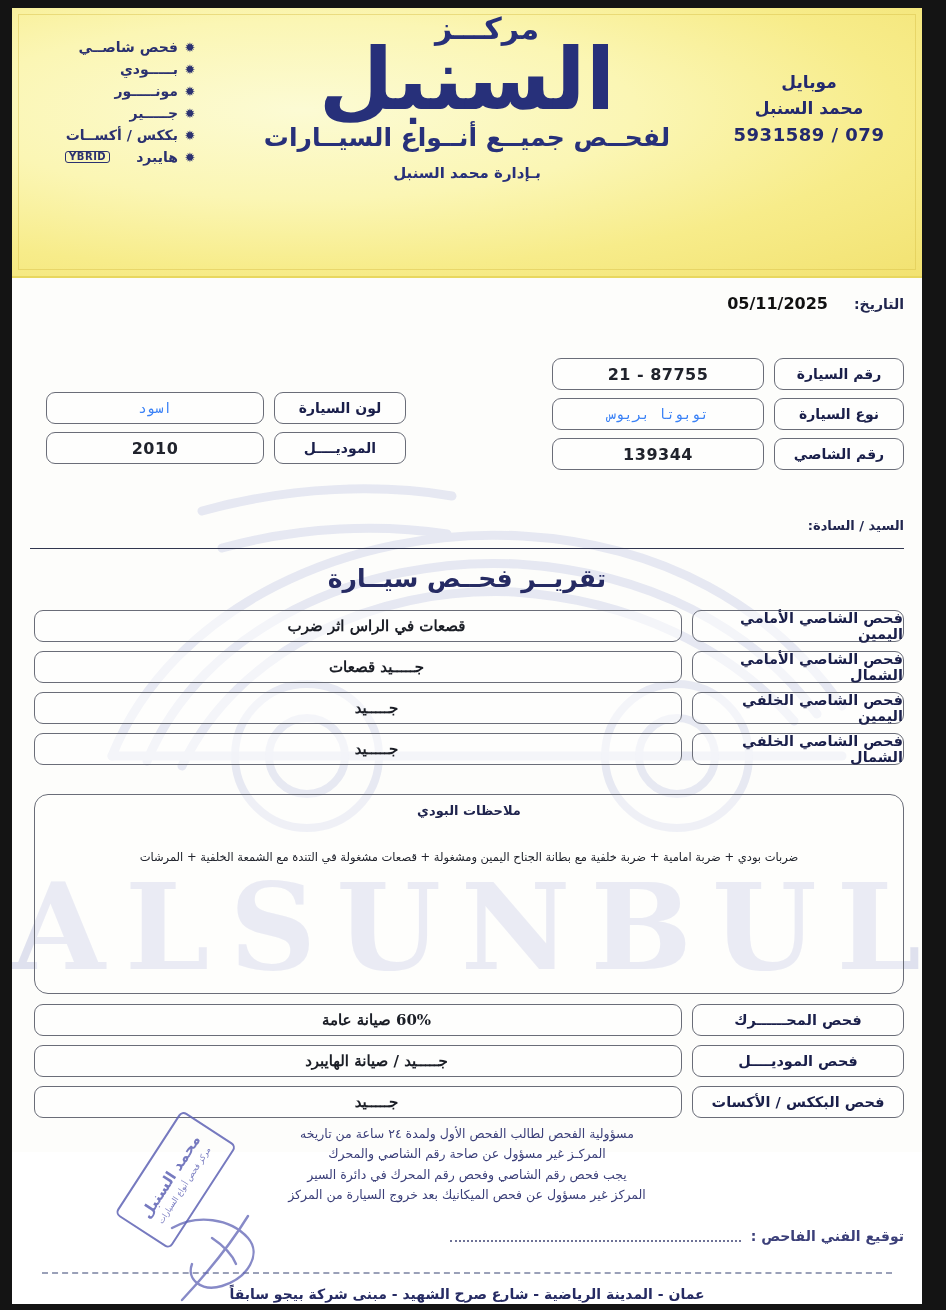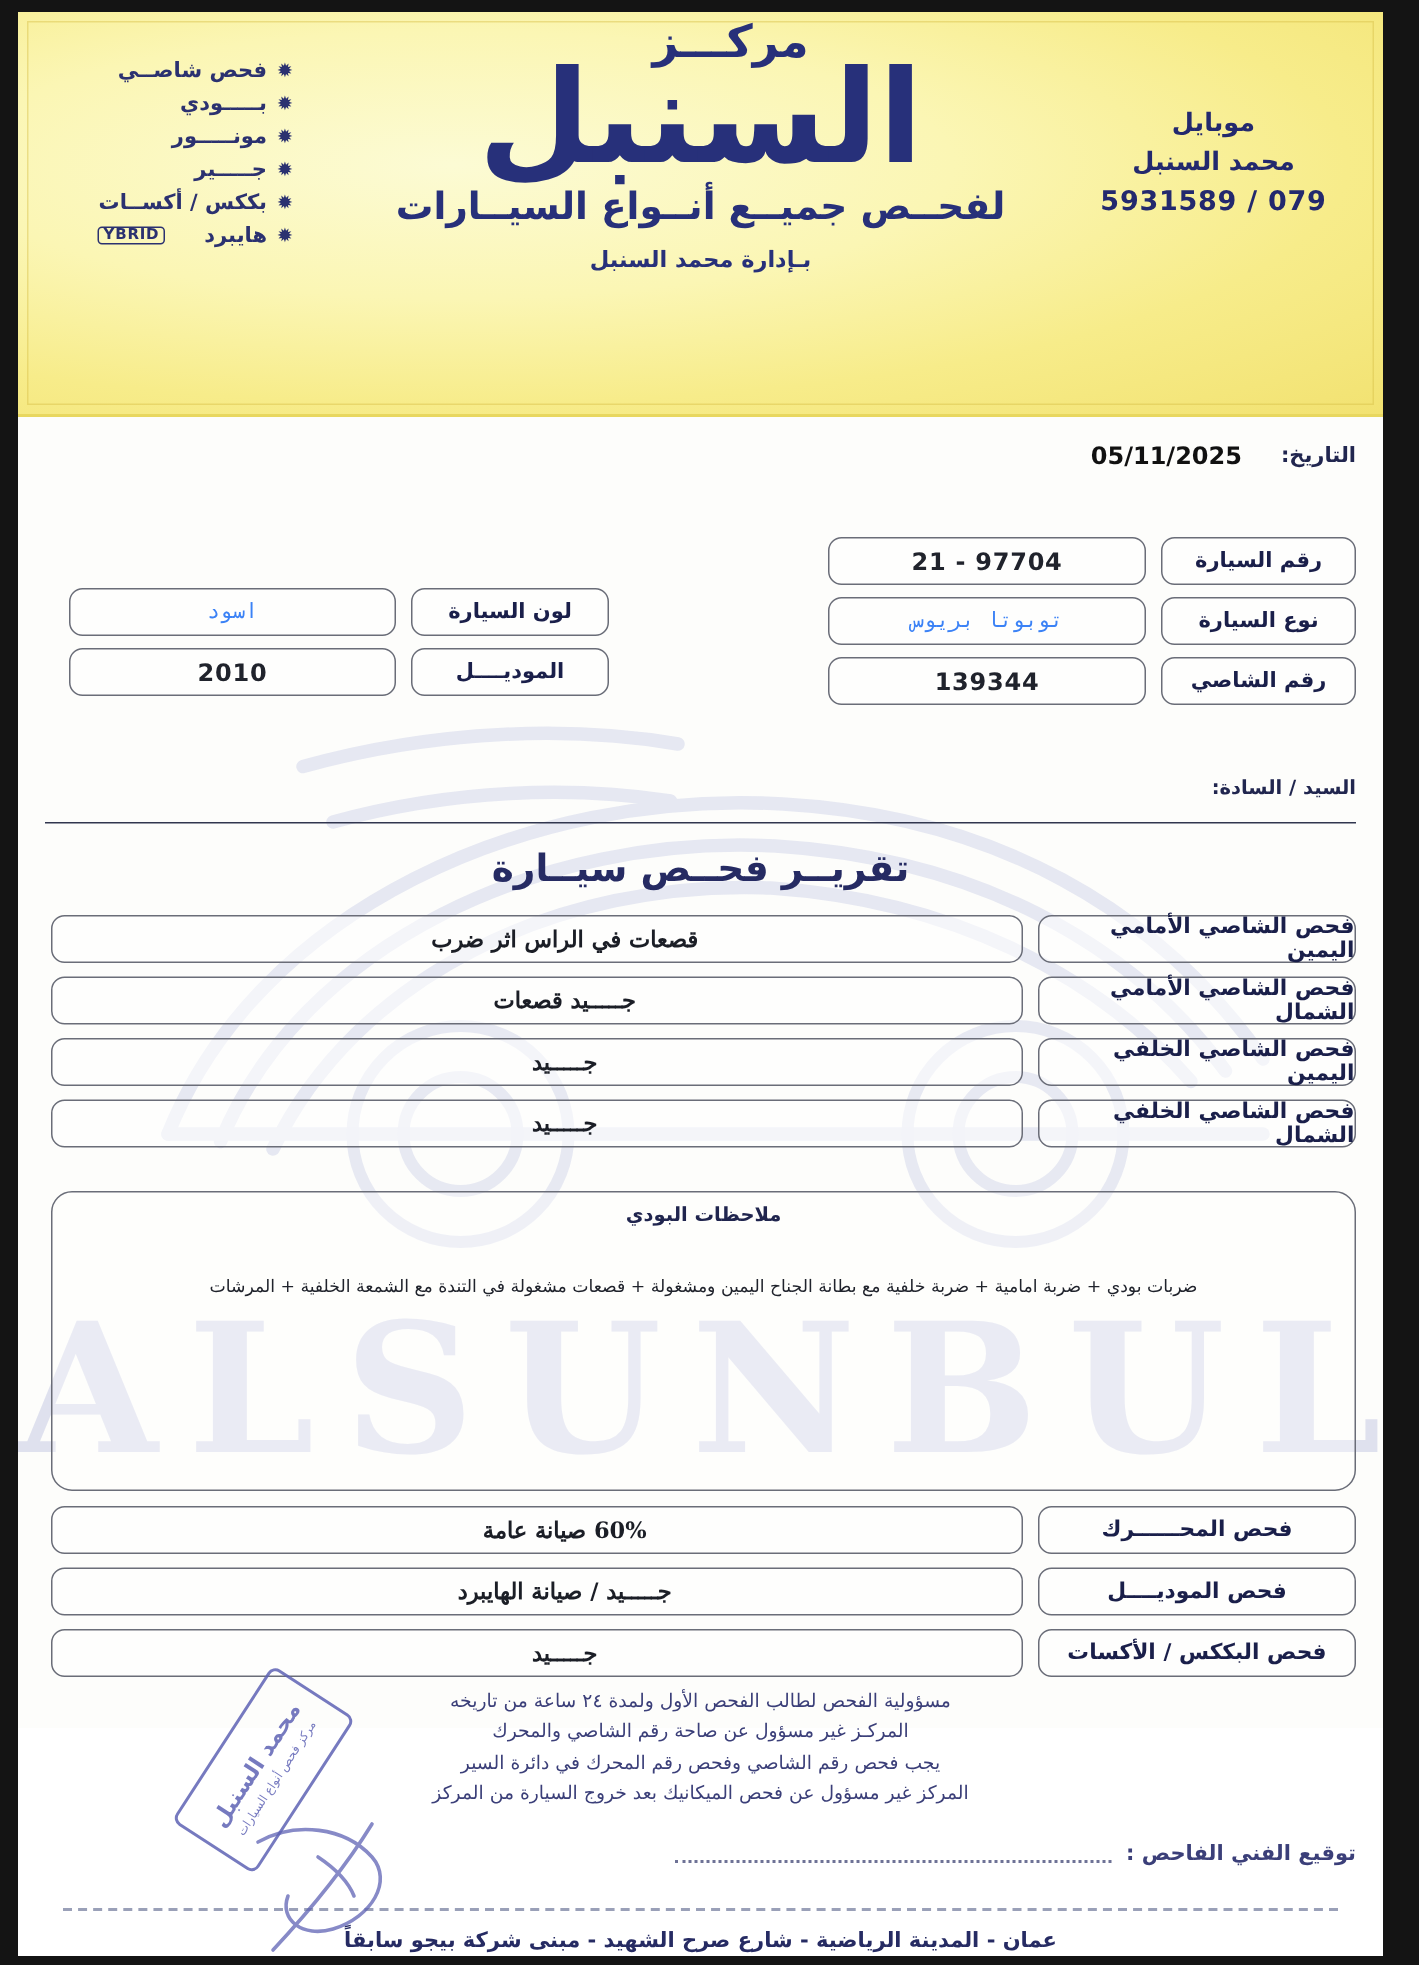--- a/index.html
+++ b/index.html
@@ -271,21 +271,21 @@
         <span class="date-label">التاريخ:</span>
         <span class="date-value">05/11/2025</span>
       </div>
 
       <div class="grid-right">
         <div class="rw">
           <div class="fieldbox lbl k">
             <span class="lbl-t">رقم السيارة</span>
           </div>
           <div class="fieldbox val v">
-            <span class="val-t num">21 - 97704</span>
+            <span class="val-t num">21 - 87755</span>
           </div>
         </div>
         <div class="rw">
           <div class="fieldbox lbl k">
             <span class="lbl-t">نوع السيارة</span>
           </div>
           <div class="fieldbox val v">
             <span class="val-t faint">توبوتا بريوس</span>
           </div>
         </div>

